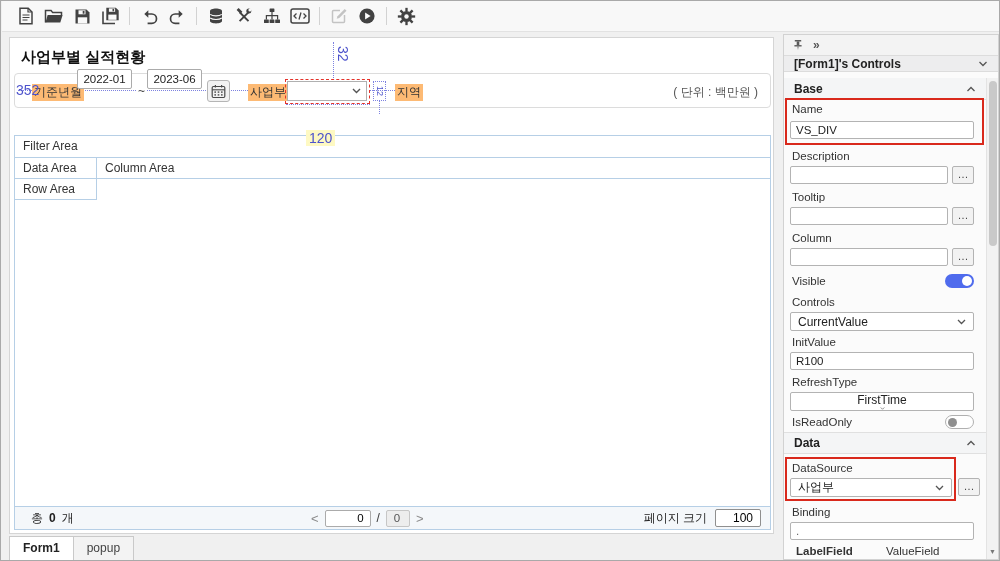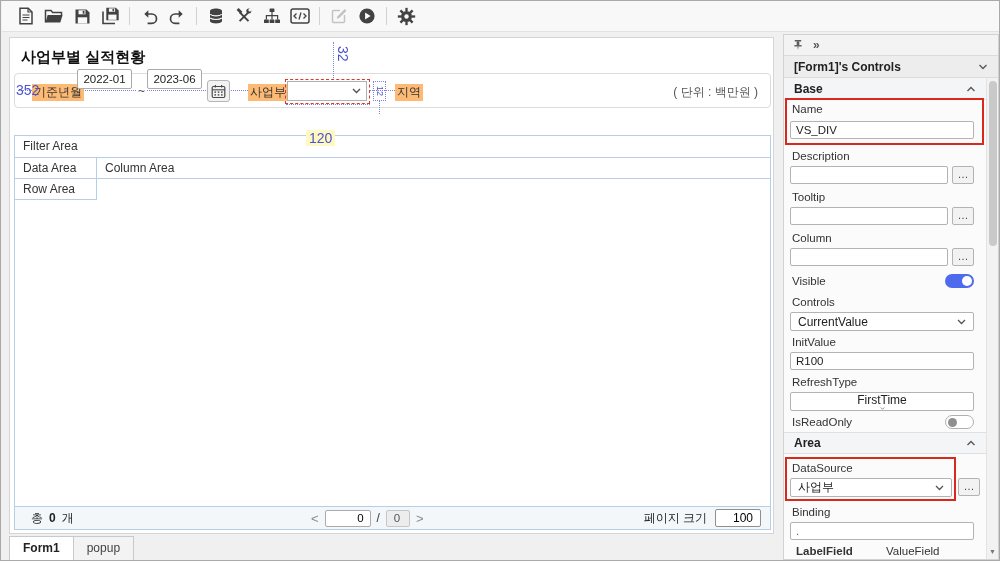--- a/index.html
+++ b/index.html
@@ -75,21 +75,21 @@
   .tab { height:25px; min-width:55px; padding:0 13px; line-height:23px; text-align:center;
          border:1px solid #c9c9c9; background:#f3f3f3; color:#444; margin-right:-1px; }
   .tab.active { background:#fff; font-weight:bold; color:#222; }
 
   
   .panel { position:absolute; left:782px; top:33px; width:216px; height:526px;
            background:#fbfbfb; border:1px solid #d2d2d2; }
   .p-top { position:absolute; left:0; top:0; width:214px; height:20px; background:#f3f3f3;
            display:flex; align-items:center; padding-left:8px; gap:9px; color:#555; }
   .p-collapse { font-size:12px; font-weight:bold; color:#555; }
-  .p-controls { position:absolute; left:0; top:20px; width:214px; height:23px; background:#ededee;
+  .p-controls { position:absolute; left:0; top:20px; width:214px; height:17px; background:#ededee;
                 border-top:1px solid #dcdcdc; border-bottom:1px solid #dcdcdc;
                 display:flex; align-items:center; justify-content:space-between;
                 padding:0 10px; font-weight:bold; color:#222; }
   .p-sec { position:absolute; left:0; width:202px; height:22px; background:#f4f5f6;
            border-bottom:1px solid #e0e0e0; display:flex; align-items:center;
            justify-content:space-between; padding:0 10px; font-weight:bold; color:#222; }
   .p-label { position:absolute; left:8px; font-size:11.5px; color:#333; }
   .p-input { position:absolute; left:6px; width:184px; height:18px; border:1px solid #b3b3b3;
              border-radius:2px; background:#fff; font-size:11.5px; font-family:inherit;
              padding:0 5px; color:#222; }
@@ -379,21 +379,21 @@
           <path d="M1 1l3.5 3.5L8 1" fill="none" stroke="#555" stroke-width="1.3"></path>
         </svg>
     </div>
 
     <div class="p-label" style="top:381px;">IsReadOnly</div>
     <div class="tg off" style="top:380px;">
         <div class="knob"></div>
       </div>
 
     <div class="p-sec" style="top:397px; border-top:1px solid #e0e0e0;">
-      <span>Area</span>
+      <span>Data</span>
       <svg width="10" height="6" viewBox="0 0 9 6">
           <path d="M1 5l3.5-3.5L8 5" fill="none" stroke="#555" stroke-width="1.3"></path>
         </svg>
     </div>
 
     <div class="p-label" style="top:427px;">DataSource</div>
     <div class="p-select short" style="top:443px;">
       <span>사업부</span>
       <svg width="9" height="6" viewBox="0 0 9 6">
           <path d="M1 1l3.5 3.5L8 1" fill="none" stroke="#555" stroke-width="1.3"></path>

